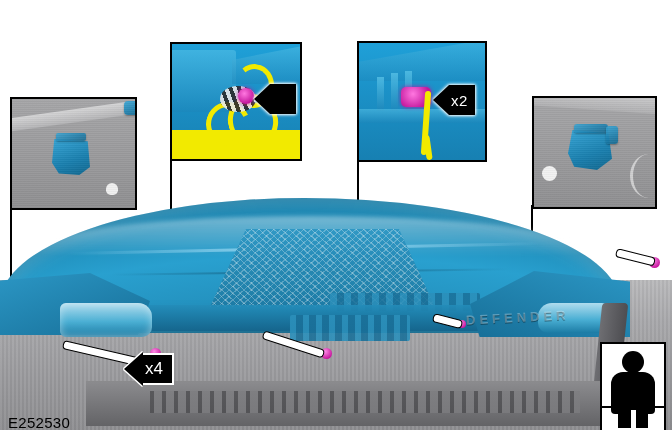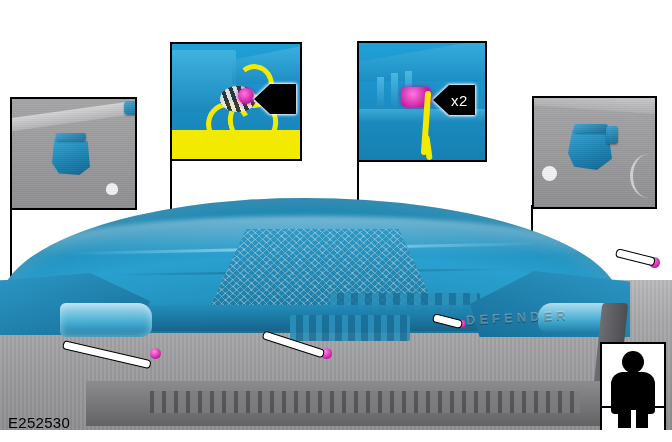--- a/index.html
+++ b/index.html
@@ -209,20 +209,24 @@
 
   <div class="fast-mag" style="left:321px;top:348px;"></div>
   <div class="whitelead" style="left:263px;top:330px;width:62px;transform:rotate(18deg);"></div>
 
   <div class="fast-mag sm" style="left:458px;top:320px;"></div>
   <div class="whitelead" style="left:433px;top:313px;width:28px;transform:rotate(14deg);"></div>
 
   <div class="fast-mag" style="left:649px;top:257px;"></div>
   <div class="whitelead" style="left:616px;top:248px;width:38px;transform:rotate(14deg);"></div>
 
+  <div class="bigarrow" style="left:124px;top:352px;">
+    <div class="head"></div>
+    <div class="tail">x4</div>
+  </div>
 
   <div class="dbox scene-grey" style="left:10px;top:97px;width:123px;height:109px;">
     <div class="inner">
       <div class="grey-sweep" style="left:-10px;top:10px;width:150px;height:13px;transform:rotate(-8deg);
                   border-radius:6px;"></div>
       <div class="clip-blue" style="left:40px;top:40px;width:38px;height:36px;
                   clip-path:polygon(6% 0,94% 6%,100% 78%,72% 100%,18% 96%,0 66%);"></div>
       <div class="clip-blue" style="left:44px;top:34px;width:30px;height:8px;opacity:.85;
                   border-radius:2px;"></div>
       <div style="position:absolute;left:94px;top:84px;width:12px;height:12px;

